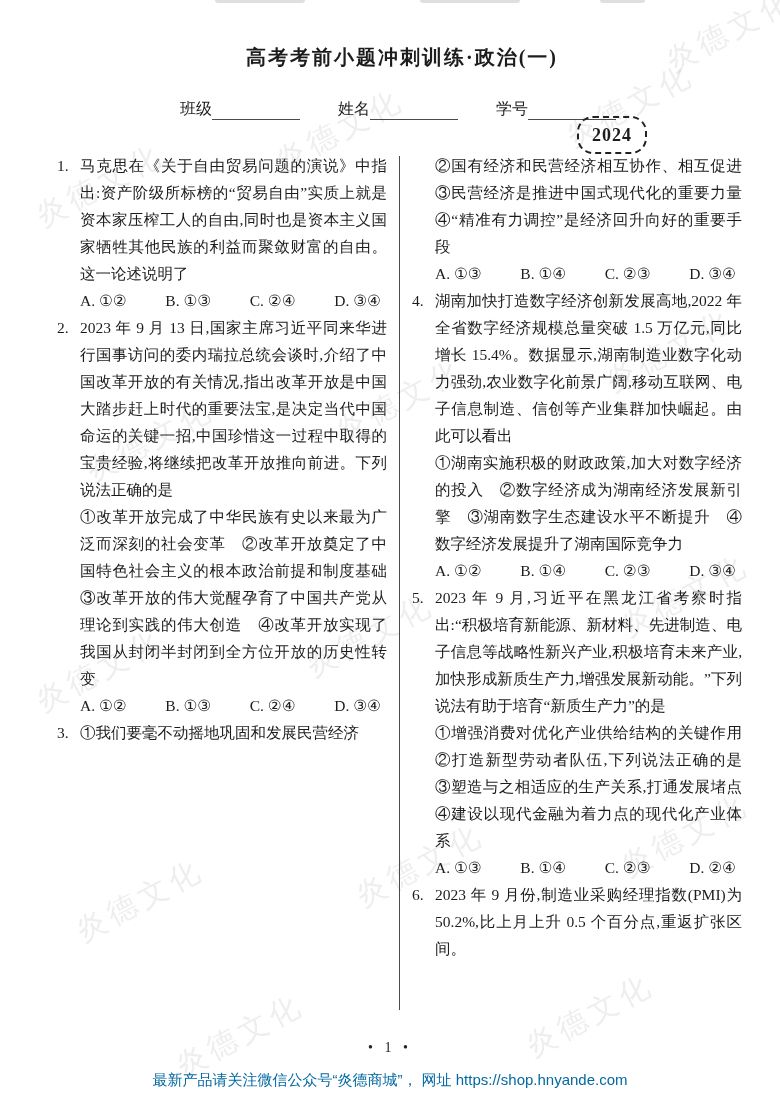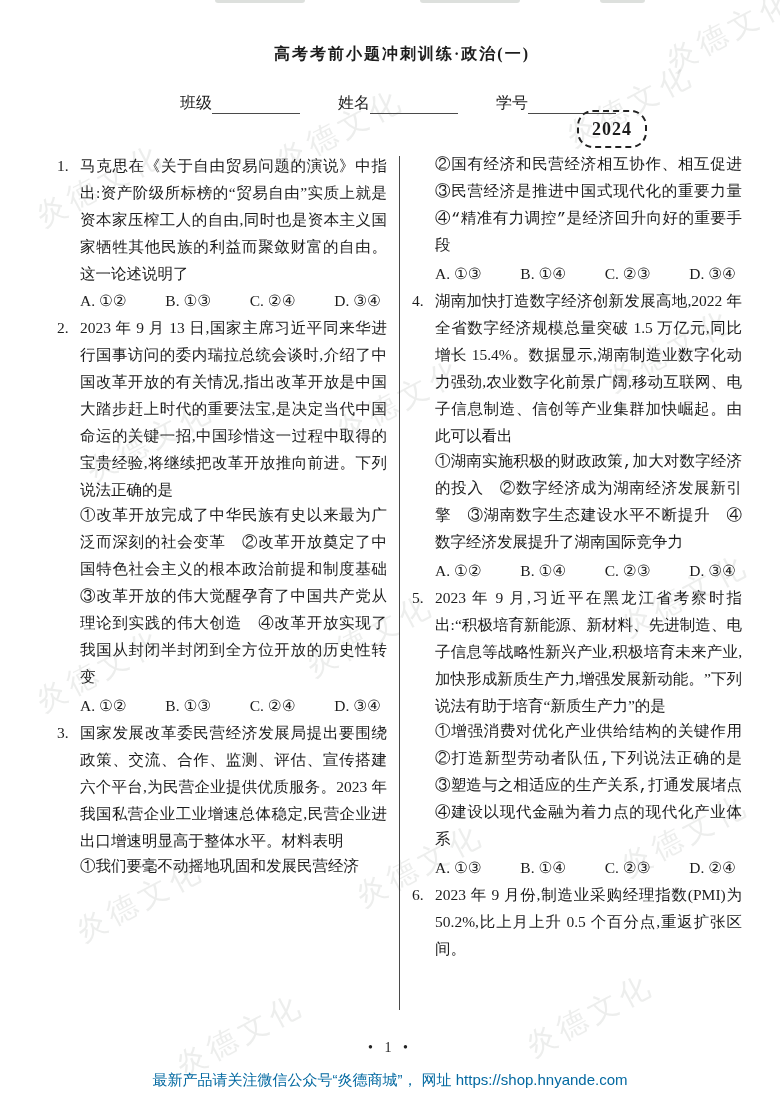--- a/index.html
+++ b/index.html
@@ -42,21 +42,21 @@
   .top-artifacts{position:absolute;top:0;left:0;width:100%;height:6px;}
   .top-artifacts i{position:absolute;top:0;height:3px;background:rgba(120,130,120,0.25);border-radius:0 0 3px 3px;}
   .top-artifacts i:nth-child(1){left:215px;width:90px;}
   .top-artifacts i:nth-child(2){left:420px;width:100px;}
   .top-artifacts i:nth-child(3){left:600px;width:45px;}
 
   
   .title{
     margin-top:44px;
     text-align:center;
-    font-size:16px;
+    font-size:20px;
     font-weight:bold;
     letter-spacing:2px;
     padding-left:24px;
   }
   .fields-row{
     position:relative;
     margin:28px 65px 0 65px;
     height:40px;
     font-size:16px;
   }
@@ -97,21 +97,21 @@
   }
   .col-left{width:330px;}
   .col-right{flex:1;}
   .v-divider{
     width:1px;
     background:#4a4a4a;
     margin:4px 12px 8px 12px;
   }
   .q{position:relative;padding-left:23px;}
   .q .num{position:absolute;left:0;top:0;}
-  .para{padding-left:23px;font-family:Liberation Mono, monospace;}
+  .para{padding-left:23px;}
   .opts{
     padding-left:23px;
     display:flex;
     justify-content:space-between;
     padding-right:6px;
   }
 
   
   .page-num{
     position:absolute;
@@ -193,21 +193,20 @@
       <div class="para">①改革开放完成了中华民族有史以来最为广泛而深刻的社会变革　②改革开放奠定了中国特色社会主义的根本政治前提和制度基础　③改革开放的伟大觉醒孕育了中国共产党从理论到实践的伟大创造　④改革开放实现了我国从封闭半封闭到全方位开放的历史性转变</div>
       <div class="opts">
         <span>A. ①②</span>
         <span>B. ①③</span>
         <span>C. ②④</span>
         <span>D. ③④</span>
       </div>
 
       <div class="q">
         <span class="num">3.</span>
-        <span>国家发展改革委民营经济发展局提出要围绕政策、交流、合作、监测、评估、宣传搭建六个平台,为民营企业提供优质服务。2023 年我国私营企业工业增速总体稳定,民营企业进出口增速明显高于整体水平。材料表明</span>
       </div>
       <div class="para">①我们要毫不动摇地巩固和发展民营经济</div>
     </div>
 
     <div class="v-divider"></div>
 
     <div class="col col-right">
       <div class="para">②国有经济和民营经济相互协作、相互促进 ③民营经济是推进中国式现代化的重要力量　④“精准有力调控”是经济回升向好的重要手段</div>
       <div class="opts">
         <span>A. ①③</span>

